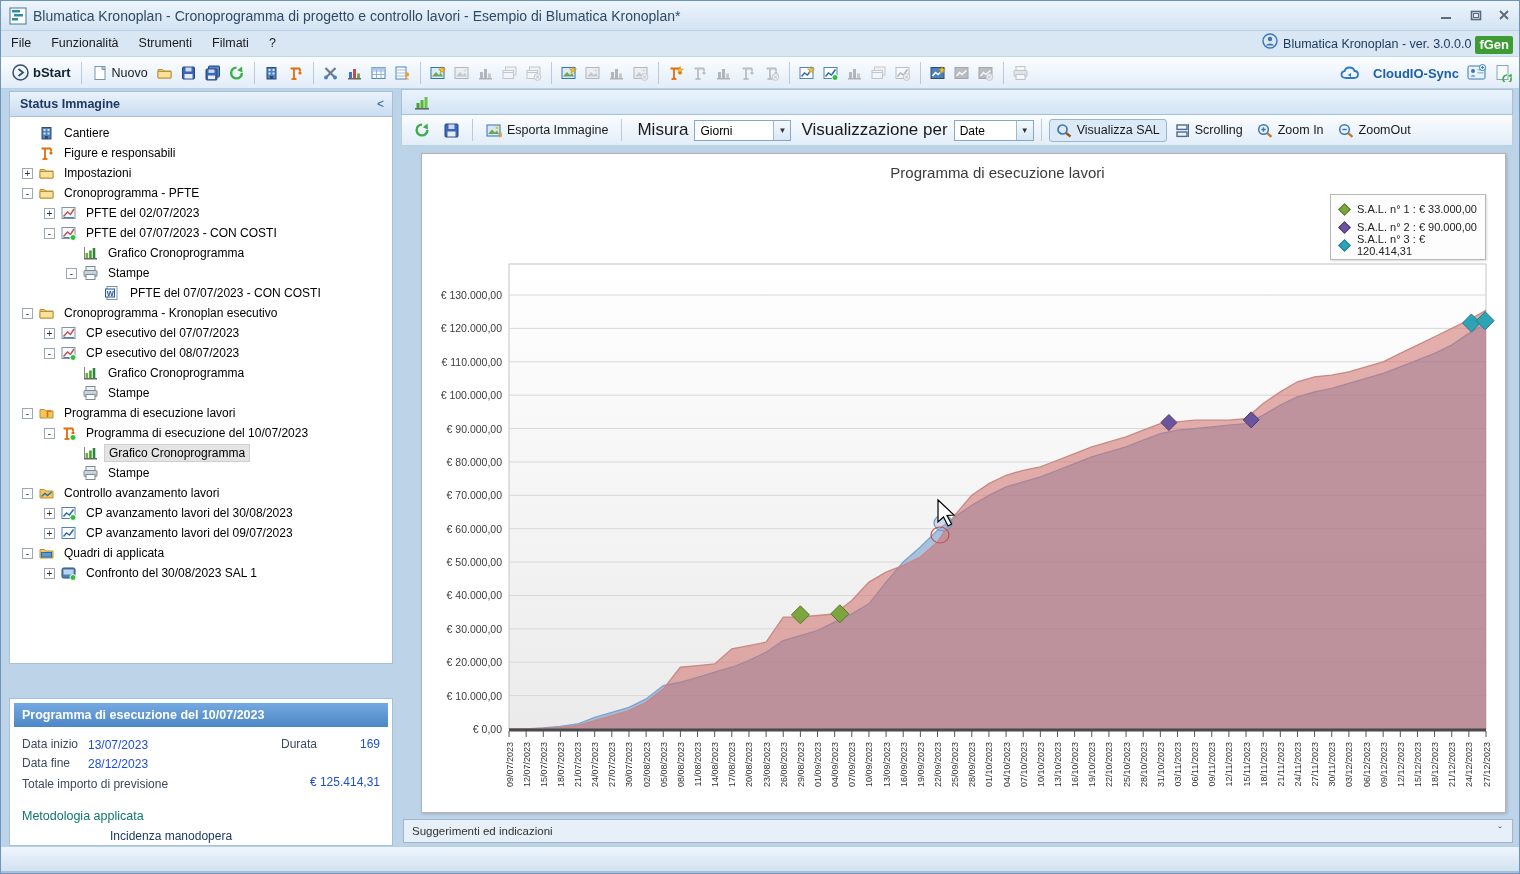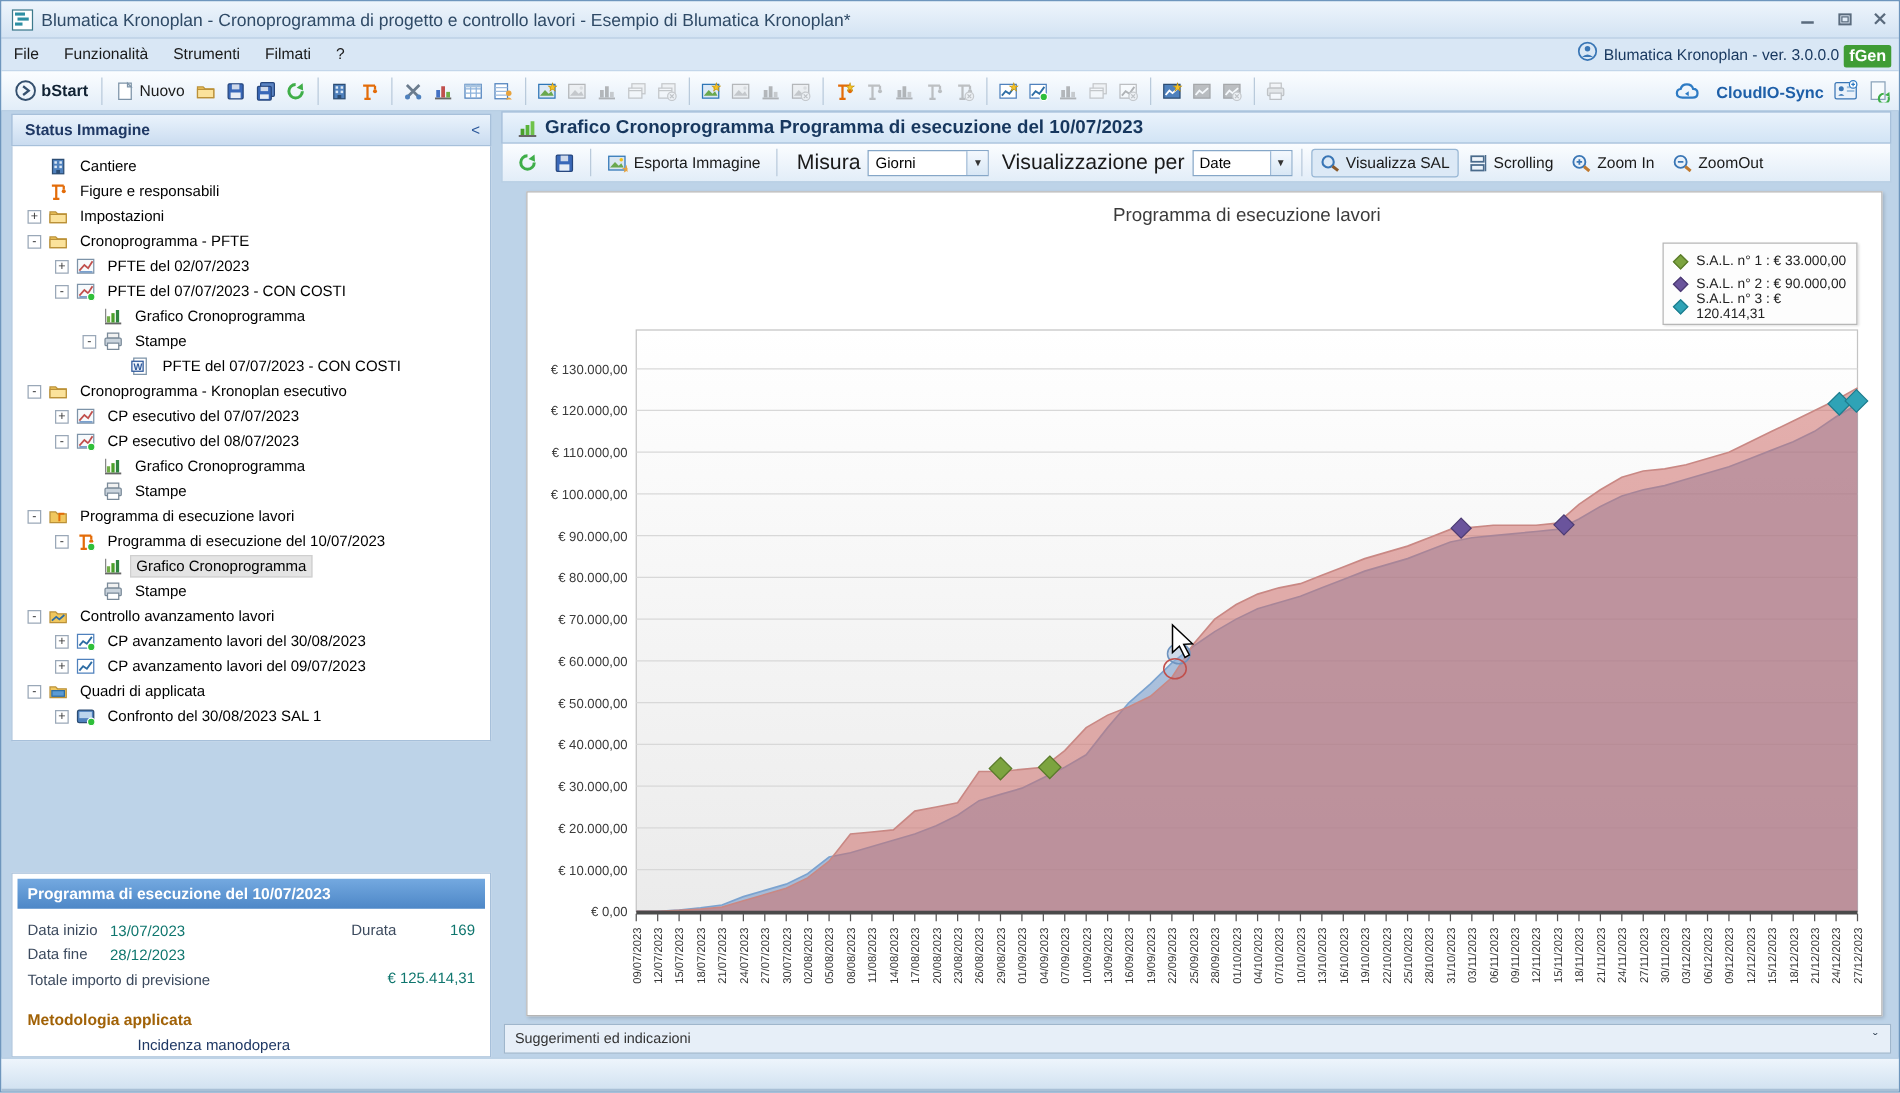--- a/index.html
+++ b/index.html
@@ -36,37 +36,37 @@
   .tb-icon{width:24px;height:24px;display:flex;align-items:center;justify-content:center;flex:none;border-radius:3px;}
   .tb-icon.disabled{filter:grayscale(1);opacity:.45;}
   .toolbar-right{position:absolute;right:8px;top:0;height:32px;display:flex;align-items:center;gap:8px;}
   .cloud-label{font-size:13px;font-weight:bold;color:#1e5fa8;}
 
   
   .nav-header{position:absolute;left:8px;top:90px;width:384px;height:26px;
     background:linear-gradient(#eaf3fc,#cadcf0);border:1px solid #a7c0da;}
   .nav-header .t{line-height:24px;padding-left:10px;font-size:12.5px;font-weight:bold;color:#1f3864;}
   .nav-collapse{position:absolute;right:8px;top:0;line-height:24px;font-size:12px;color:#2b579a;}
-  .tree{position:absolute;left:8px;top:116px;width:384px;height:476px;background:#fff;
+  .tree{position:absolute;left:8px;top:116px;width:384px;height:547px;background:#fff;
     border:1px solid #a7c0da;border-top:none;overflow:hidden;padding-top:6px;}
   .tree-row{position:relative;height:20px;display:flex;align-items:center;font-size:12px;color:#000;}
   .tree-row .lbl{padding:1px 4px;white-space:nowrap;}
   .tree-row .lbl.sel{background:#e4e4e4;border:1px solid #cfcfcf;}
   .expander{width:11px;height:11px;border:1px solid #9aa8b8;background:#fff;flex:none;
     font-size:10px;line-height:9px;text-align:center;color:#333;margin-right:5px;}
   .exp-spacer{width:16px;flex:none;}
   .tico{width:17px;height:16px;flex:none;margin-right:5px;position:relative;}
 
   
   .info-panel{position:absolute;left:8px;top:697px;width:384px;height:148px;background:#fff;
     border:1px solid #a7c0da;}
   .info-head{margin:4px;height:24px;background:linear-gradient(#74a9e0,#4d87c7);
     color:#fff;font-weight:bold;font-size:12.5px;line-height:24px;padding-left:8px;}
   .info-row{position:absolute;font-size:12px;color:#3c4a5e;}
-  .info-val{position:absolute;font-size:12px;color:#0f766e;}
+  .info-val{position:absolute;font-size:12px;color:#1d4ed8;}
 
   
   .chart-header{position:absolute;left:400px;top:88px;width:1112px;height:26px;
     background:linear-gradient(#eaf3fc,#d2e4f5);border:1px solid #a7c0da;}
   .chart-header .t{position:absolute;left:34px;top:3px;font-size:15px;font-weight:bold;color:#17375e;}
   .chart-header .hicon{position:absolute;left:12px;top:5px;}
   .chart-toolbar{position:absolute;left:400px;top:114px;width:1112px;height:31px;
     background:linear-gradient(#fbfdff,#e2edf8);border:1px solid #b9cfe4;border-top:none;
     display:flex;align-items:center;padding-left:6px;gap:2px;}
   .ct-btn{display:flex;align-items:center;gap:5px;padding:3px 6px;border-radius:3px;flex:none;
@@ -667,34 +667,33 @@
 <div class="info-panel">
   <div class="info-head">Programma di esecuzione del 10/07/2023</div>
   <span class="info-row" style="left:12px;top:38px;">Data inizio</span>
   <span class="info-val" style="left:78px;top:39px;">13/07/2023</span>
   <span class="info-row" style="left:271px;top:38px;">Durata</span>
   <span class="info-val" style="right:12px;top:38px;">169</span>
   <span class="info-row" style="left:12px;top:57px;">Data fine</span>
   <span class="info-val" style="left:78px;top:58px;">28/12/2023</span>
   <span class="info-row" style="left:12px;top:78px;">Totale importo di previsione</span>
   <span class="info-val" style="right:12px;top:76px;">€ 125.414,31</span>
-  <span class="info-row" style="left:12px;top:110px;font-weight:bold;color:#a16207;font-size:12.5px;">Metodologia applicata</span>
+  <span class="info-row" style="left:12px;top:110px;font-weight:normal;color:#0f766e;font-size:12.5px;">Metodologia applicata</span>
   <span class="info-val" style="left:100px;top:130px;color:#1f3864;">Incidenza manodopera</span>
 </div>
 
 <div class="chart-header">
   <span class="hicon">
     <svg width="16" height="16">
         <rect x="1" y="13" width="14" height="1.6" fill="#666"></rect>
         <rect x="2.5" y="8" width="3" height="5" fill="#4aa02c"></rect>
         <rect x="6.5" y="5" width="3" height="8" fill="#58b33a"></rect>
         <rect x="10.5" y="2" width="3" height="11" fill="#6fc24a"></rect>
       </svg>
   </span>
-  <span class="t">Grafico Cronoprogramma Programma di esecuzione del 10/07/2023</span>
 </div>
 <div class="chart-toolbar">
   <span class="ct-btn">
     <svg width="16" height="16">
         <path d="M8 2.6 A5.4 5.4 0 1 0 13.4 8" fill="none" stroke="#3fae49" stroke-width="2.4"></path>
         <path d="M13.6 1.6 L14 7.4 L8.8 5.2 Z" fill="#3fae49"></path>
       </svg>
   </span>
   <span class="ct-btn">
     <svg width="15" height="15">

